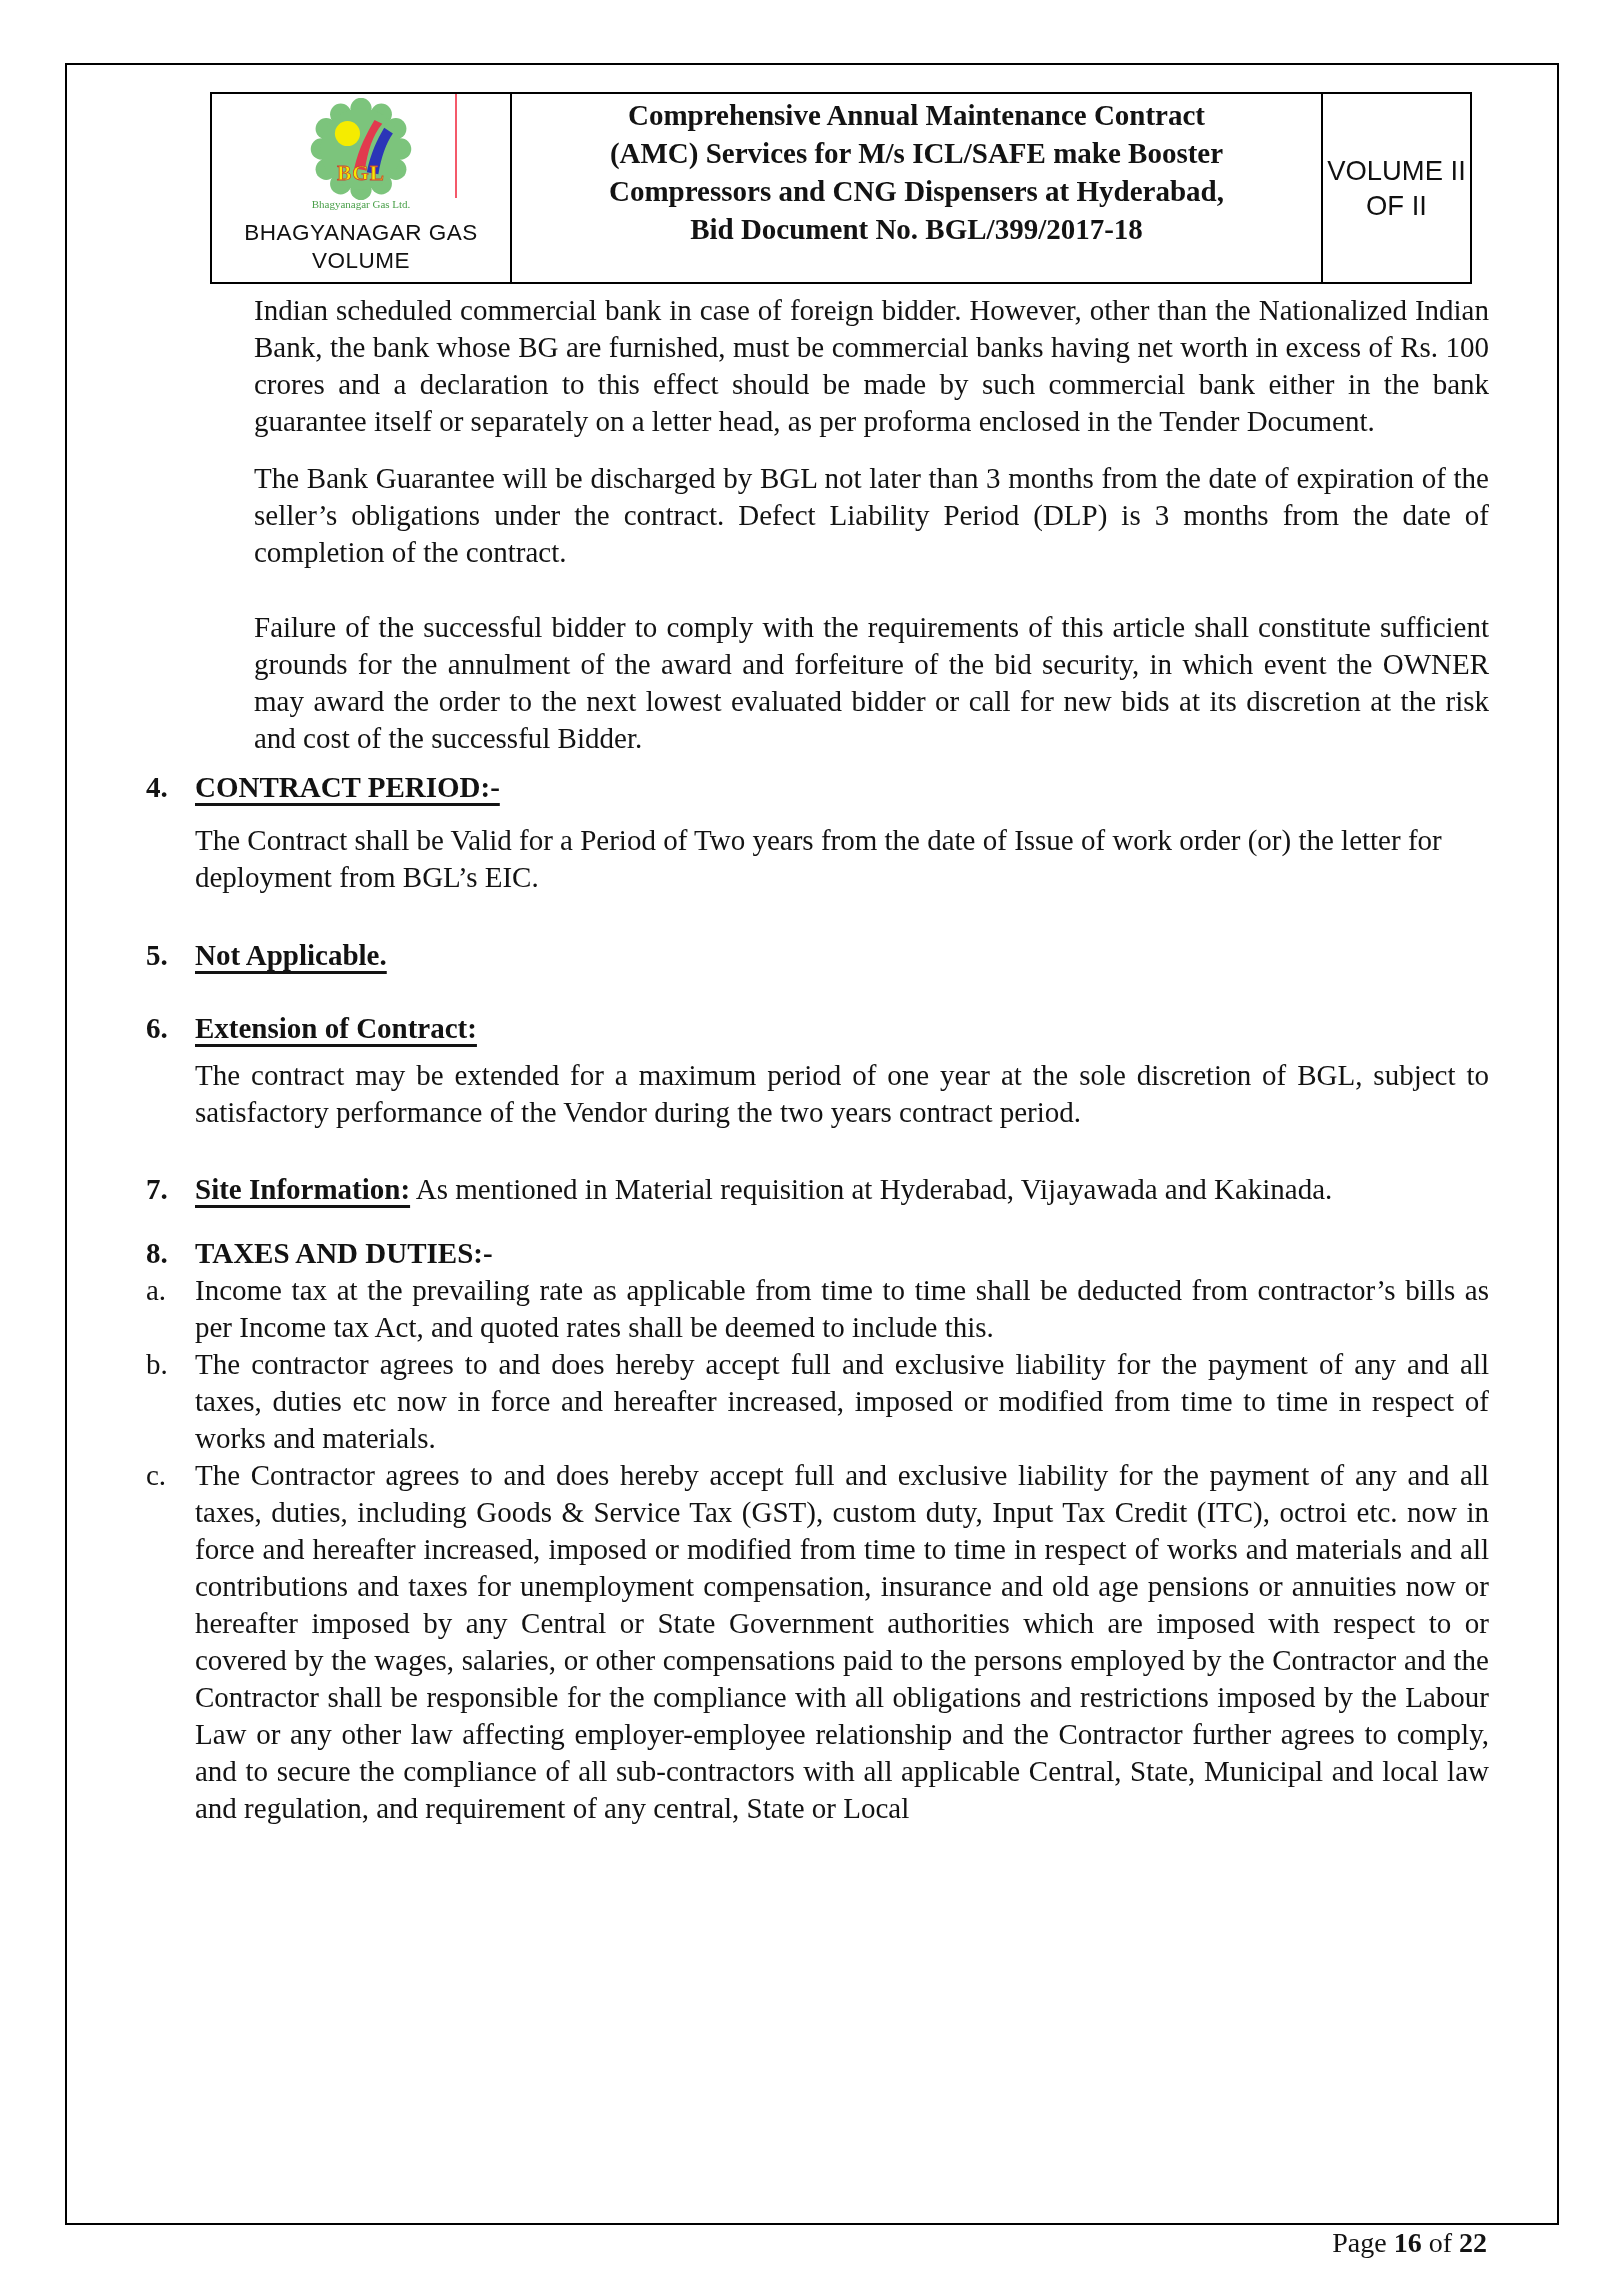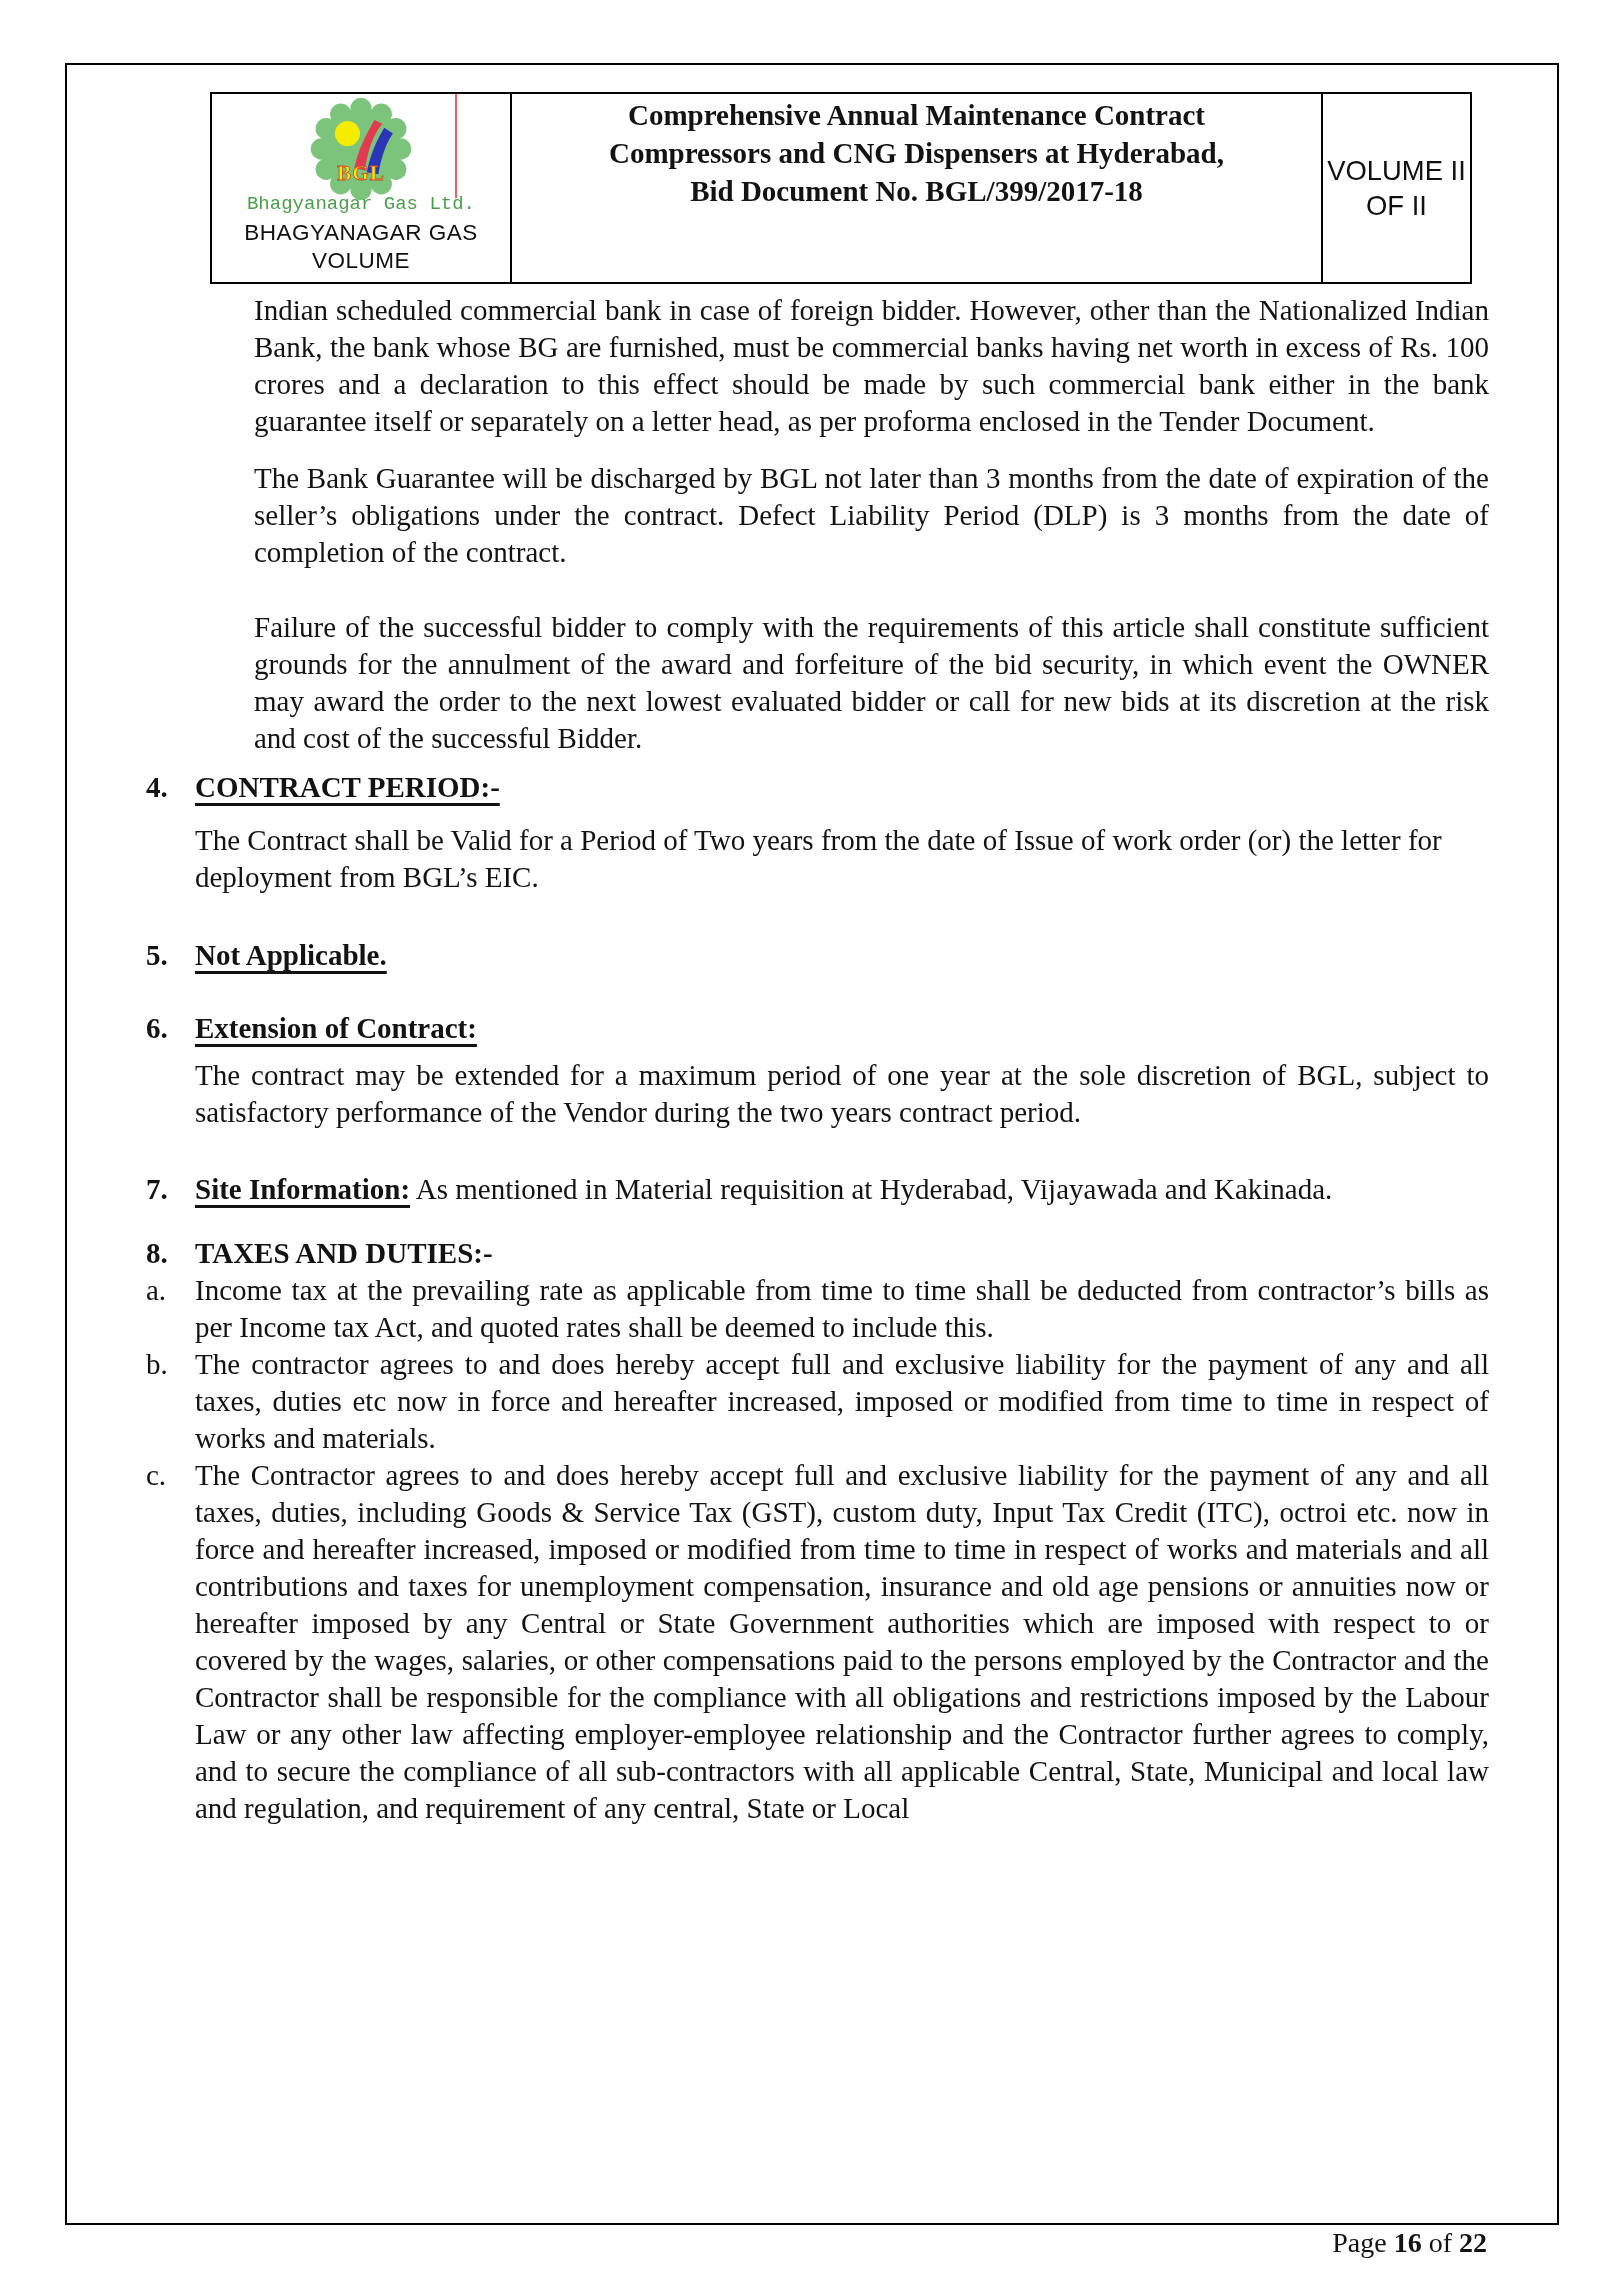--- a/index.html
+++ b/index.html
@@ -19,21 +19,21 @@
     display:flex; border:2px solid #000;
   }
   .cell { height:100%; }
   .logo-cell {
     width:300px; border-right:2px solid #000; position:relative;
     display:flex; flex-direction:column; align-items:center; padding-top:3.9px;
   }
   .logo-red-line { position:absolute; top:0; right:53px; width:2px; height:104px; }
   .logo-graphic { width:116px; height:102px; }
   .logo-subtitle {
-    font-family:Liberation Mono, monospace; font-size:19px; line-height:17.6px;
+    font-family:Liberation Serif, serif; font-size:11px; line-height:17.6px;
     margin-top:-3.9px;
   }
   .org-name {
     font-family:"Liberation Sans", sans-serif; font-size:22.5px; line-height:28px;
     color:#111; text-align:center; margin-top:4.9px; letter-spacing:0.5px;
   }
   .title-cell {
     width:811px; border-right:2px solid #000; text-align:center;
     font-weight:bold; font-size:29px; line-height:38px; padding-top:2px;
     font-stretch:condensed;
@@ -108,20 +108,21 @@
       </svg>
       <div class="logo-subtitle" id="logo-subtitle" style="color: rgb(74, 160, 74);">Bhagyanagar Gas Ltd.</div>
       <div class="org-name">
         <div>BHAGYANAGAR GAS</div>
         <div>VOLUME</div>
       </div>
     </div>
 
     <div class="cell title-cell">
       <div>Comprehensive Annual Maintenance Contract</div>
+      <div>(AMC) Services for M/s ICL/SAFE make Booster</div>
       <div>Compressors and CNG Dispensers at Hyderabad,</div>
       <div>Bid Document No. BGL/399/2017-18</div>
     </div>
 
     <div class="cell volume-cell">
       <div>VOLUME II</div>
       <div>OF II</div>
     </div>
   </div>
 

